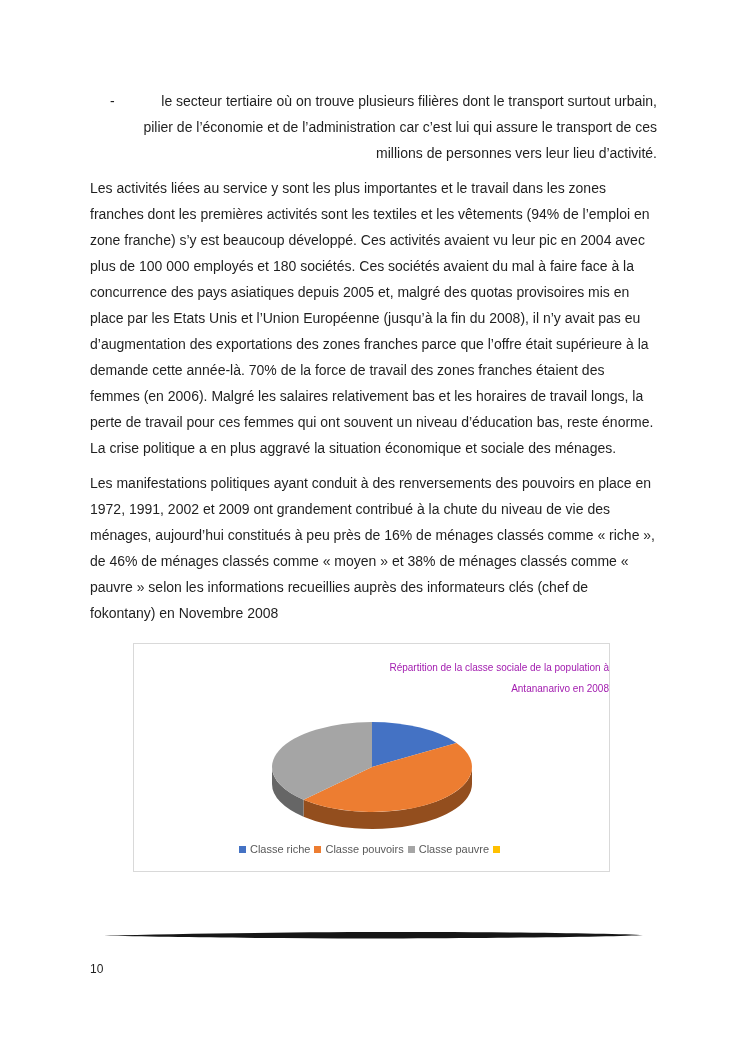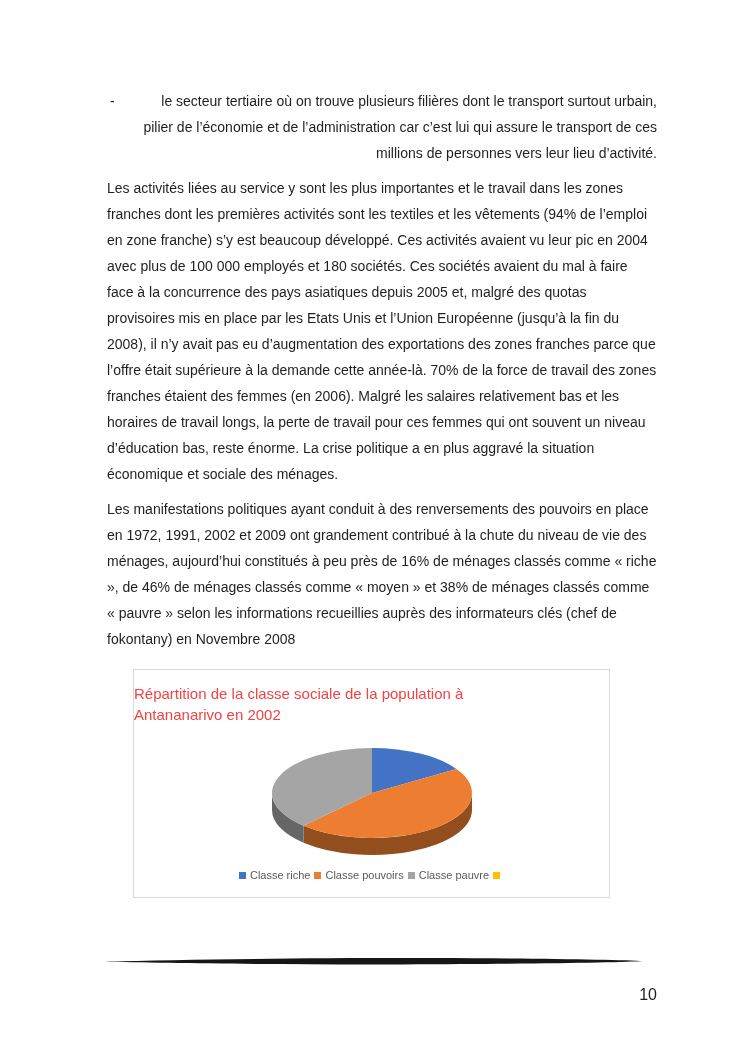--- a/index.html
+++ b/index.html
@@ -14,53 +14,53 @@
   .page { position:absolute; inset:0; background:#fff; }
   .content {
     position:absolute;
     left:90px; right:88px; top:88px;
     font-size:14px;
     line-height:26px;
   }
   .bullet-item { display:flex; padding-left:20px; margin-bottom:9px; }
   .bullet-marker { width:23px; flex:none; }
   .bullet-text { flex:1;text-align:right; }
-  .para { margin-bottom:9px;margin-left:17px; }
+  .para { margin-bottom:9px; }
   .chart-box {
     margin:17px 0 0 43px;
     width:477px;
     height:229px;
     border:1px solid #d9d9d9;
     background:#fff;
     padding-top:13px;
   }
   .chart-title {
-    text-align:left;
-    color:#ef4444;
-    font-size:15px;
+    text-align:right;
+    color:#a21caf;
+    font-size:10px;
     line-height:21px;
   }
   .pie-svg { display:block; margin:8px auto 0; }
   .legend {
     display:flex;
     justify-content:center;
     align-items:center;
     gap:4px;
     margin-top:4px;
     font-size:11px;
     line-height:12px;
     color:#595959;
   }
   .legend-item { display:inline-flex; align-items:center; }
   .swatch { width:7px; height:7px; display:inline-block; margin-right:4px; flex:none; }
   .divider-wrap { margin-top:50px; text-align:center; }
   .page-number {
-    text-align:right;
+    text-align:left;
     margin-top:8px;
-    font-size:16px;
+    font-size:12px;
     color:#1f1f1f;
   }
 </style>
 </head>
 <body>
 
 <div class="page">
   <div class="content">
 
     <div class="bullet-item">
@@ -68,21 +68,21 @@
       <span class="bullet-text">le secteur tertiaire où on trouve plusieurs filières dont le transport surtout urbain, pilier de l’économie  et de l’administration car c’est lui qui assure le transport de ces millions de personnes vers leur lieu d’activité.</span>
     </div>
 
     <p class="para">Les activités liées au service y sont les plus importantes et le travail dans les zones franches dont les premières activités sont les textiles et les vêtements (94% de l’emploi en zone franche) s’y est beaucoup développé. Ces activités avaient vu leur pic en 2004 avec plus de 100 000 employés et 180 sociétés. Ces sociétés avaient du mal à faire face à la concurrence des pays asiatiques depuis 2005 et, malgré des quotas provisoires mis en place par les Etats Unis et l’Union Européenne (jusqu’à la fin du 2008), il n’y avait pas eu d’augmentation des exportations des zones franches parce que l’offre était supérieure à la demande cette année-là. 70% de la force de travail des zones franches étaient des femmes (en 2006). Malgré les salaires relativement bas et les horaires de travail longs, la perte de travail pour ces femmes qui ont souvent un niveau d’éducation bas, reste énorme. La crise politique a en plus aggravé la situation économique et sociale des ménages.</p>
 
     <p class="para">Les manifestations politiques ayant conduit à des renversements des pouvoirs en place en 1972, 1991, 2002 et 2009 ont grandement contribué à la chute du niveau de vie des ménages, aujourd’hui constitués à peu près de 16% de ménages classés comme « riche », de 46% de ménages classés comme « moyen » et 38% de ménages classés comme « pauvre » selon les informations recueillies auprès des informateurs clés (chef de fokontany) en Novembre 2008</p>
 
     <div class="chart-box">
       <div class="chart-title">
         <div>Répartition de la classe sociale de la population à</div>
-        <div>Antananarivo en 2002</div>
+        <div>Antananarivo en 2008</div>
       </div>
       <svg id="pie-svg" class="pie-svg" width="340" height="132" viewBox="0 0 340 132">
           <path d="M270.00,60.00 A100,45 0 0 1 101.55,92.80 L101.55,109.80 A100,45 0 0 0 270.00,77.00 Z" fill="rgb(147,78,30)"></path>
           <path d="M101.55,92.80 A100,45 0 0 1 70.00,60.00 L70.00,77.00 A100,45 0 0 0 101.55,109.80 Z" fill="rgb(102,102,102)"></path>
           <path d="M170,60 L170.00,15.00 A100,45 0 0 1 254.43,35.89 Z" fill="#4472c4"></path>
           <path d="M170,60 L254.43,35.89 A100,45 0 0 1 101.55,92.80 Z" fill="#ed7d31"></path>
           <path d="M170,60 L101.55,92.80 A100,45 0 0 1 170.00,15.00 Z" fill="#a5a5a5"></path>
         </svg>
       <div class="legend" id="legend">
           <span class="legend-item">

